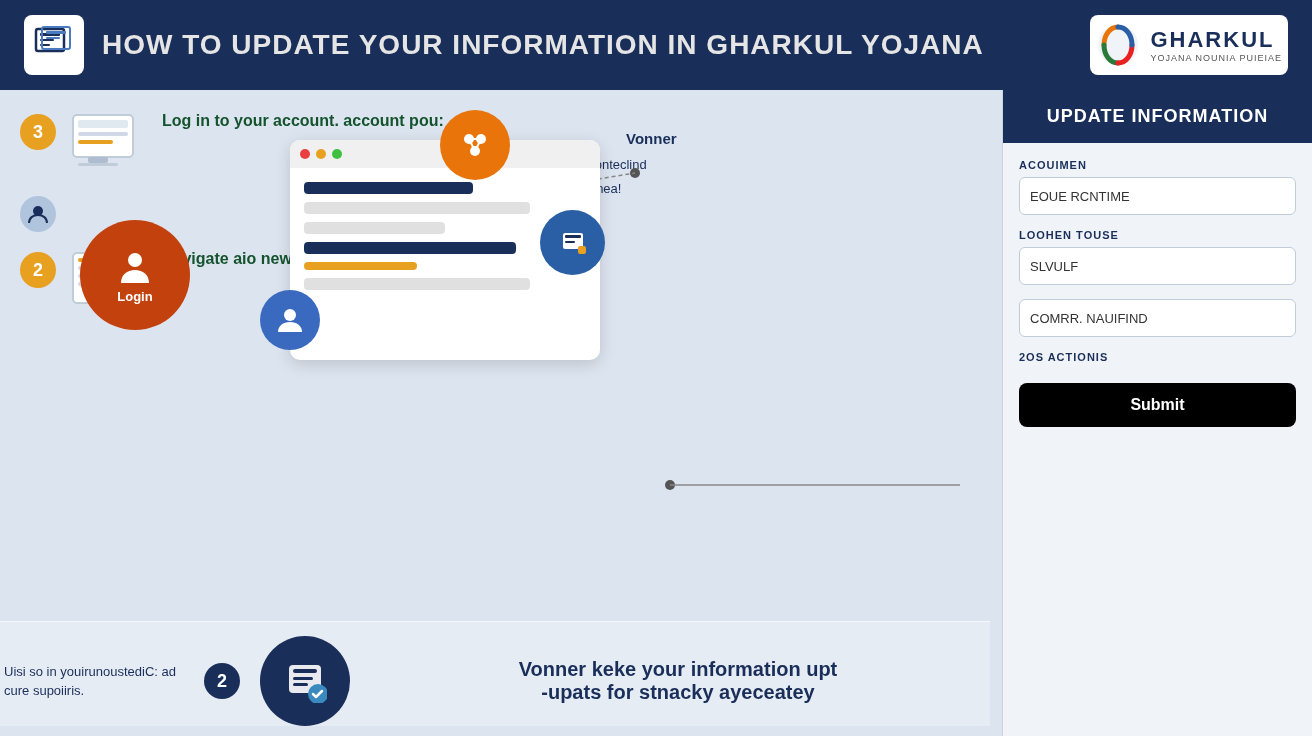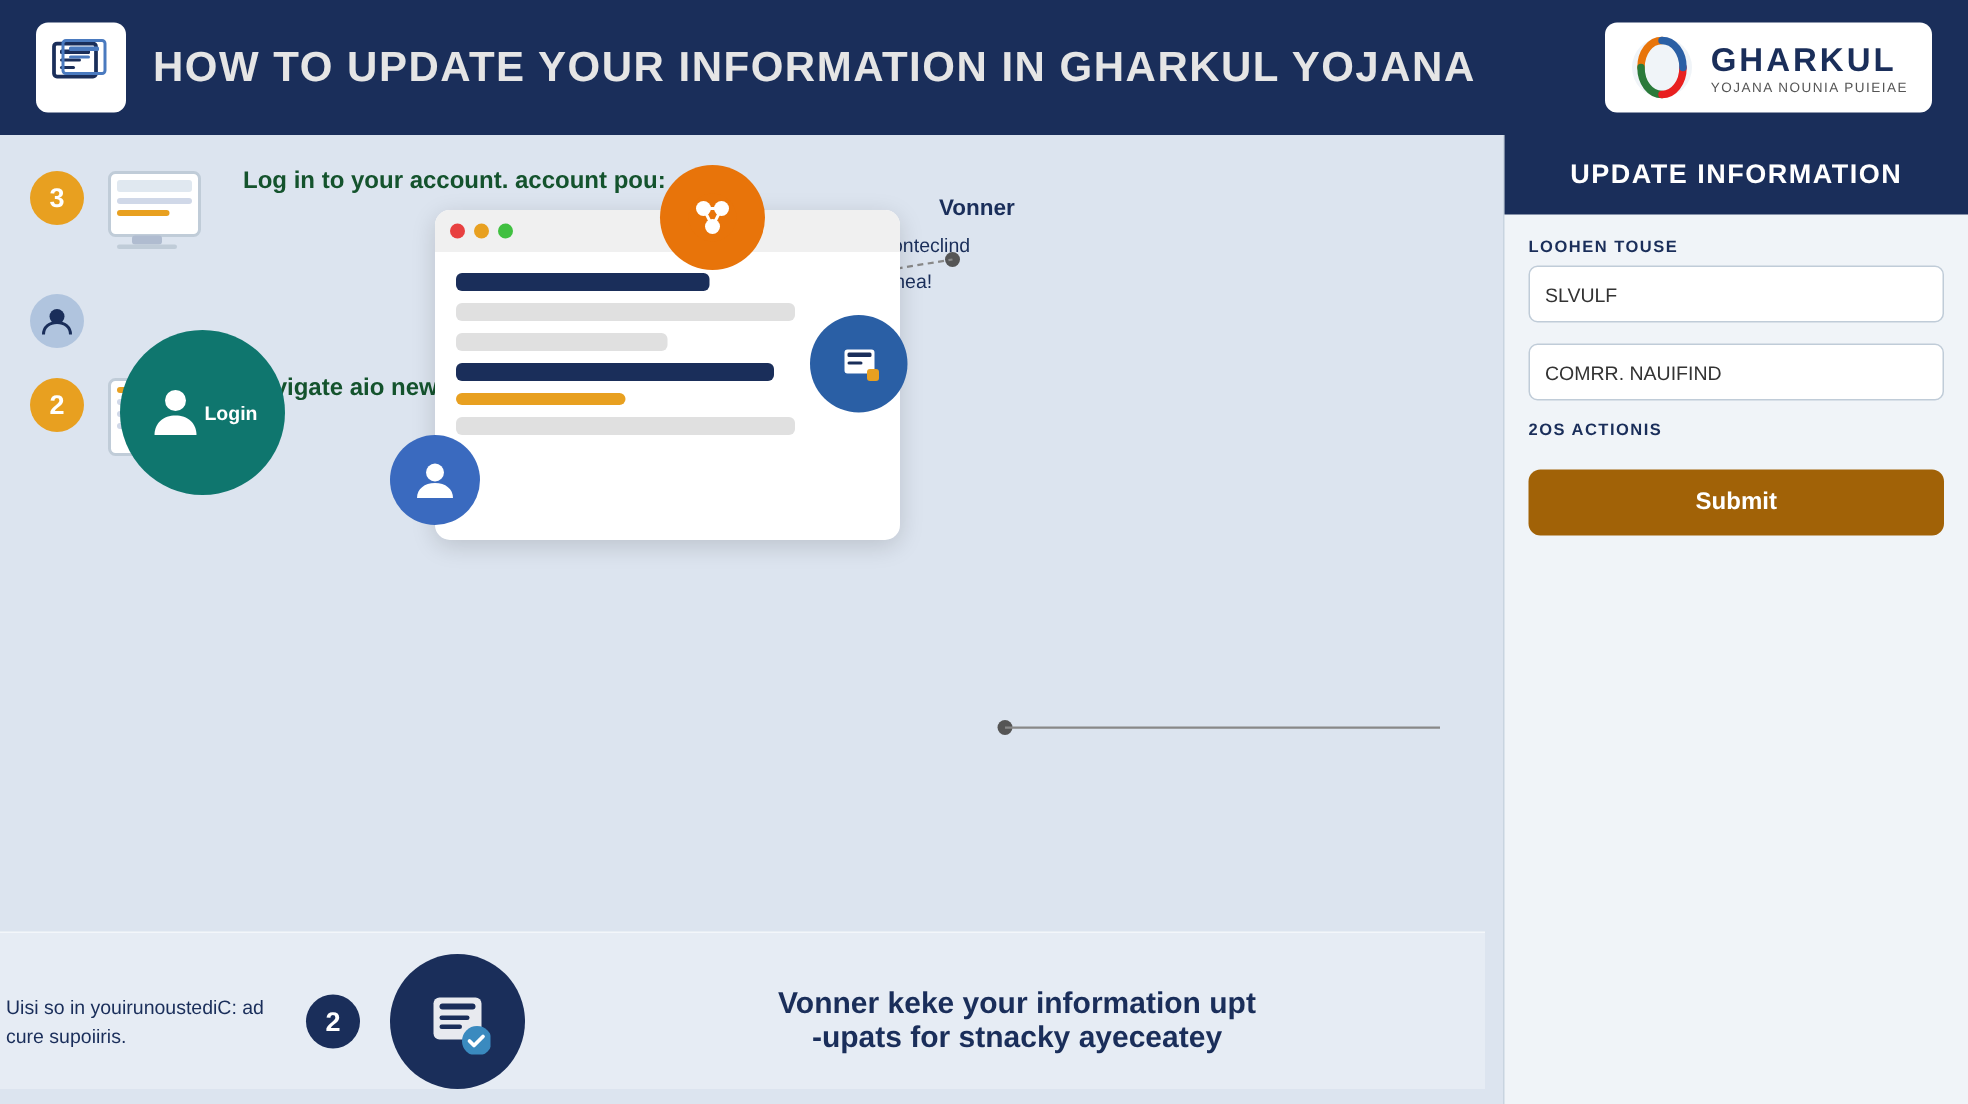--- a/index.html
+++ b/index.html
@@ -43,21 +43,21 @@
       font-weight: 900;
       letter-spacing: 1px;
       text-transform: uppercase;
     }
     .header-logo {
       display: flex;
       align-items: center;
       gap: 10px;
       background: white;
       border-radius: 8px;
-      padding: 8px 16px;
+      padding: 8px 6px;
     }
     .logo-icon {
       width: 44px;
       height: 44px;
     }
     .logo-text {
       display: flex;
       flex-direction: column;
     }
     .logo-name {
@@ -140,23 +140,23 @@
     }
 
     
     .login-circle {
       position: absolute;
       top: 130px;
       left: 80px;
       width: 110px;
       height: 110px;
       border-radius: 50%;
-      background: #0f766e;
-      display: flex;
-      flex-direction: row;
+      background: #c2410c;
+      display: flex;
+      flex-direction: column;
       align-items: center;
       justify-content: center;
       color: white;
       font-size: 13px;
       font-weight: 600;
       z-index: 5;
     }
     .login-circle svg {
       width: 38px; height: 38px; margin-bottom: 4px;
     }
@@ -341,21 +341,21 @@
       border-radius: 6px;
       padding: 0 10px;
       font-size: 13px;
       color: #333;
       background: white;
       outline: none;
     }
     .submit-btn {
       width: 100%;
       height: 44px;
-      background: #a16207;
+      background: #000000;
       color: white;
       font-size: 16px;
       font-weight: 700;
       border: none;
       border-radius: 8px;
       cursor: pointer;
       margin-top: 6px;
     }
   </style>
 </head>
@@ -526,20 +526,24 @@
       <p class="bottom-main-text" style="white-space:pre-line;">Vonner keke your information upt
 -upats for stnacky ayeceatey</p>
     </div>
 
   </div>
 
   <div class="sidebar">
     <div class="sidebar-header">UPDATE INFORMATION</div>
     <div class="sidebar-form">
 
+      <div class="form-group">
+        <label class="form-label">ACOUIMEN</label>
+        <input class="form-input" type="text" value="EOUE RCNTIME" style="">
+      </div>
 
       <div class="form-group">
         <label class="form-label">LOOHEN TOUSE</label>
         <input class="form-input" type="text" value="SLVULF" style="">
       </div>
 
       <div class="form-group">
         <label class="form-label"></label>
         <input class="form-input" type="text" value="COMRR. NAUIFIND" style="">
       </div>

